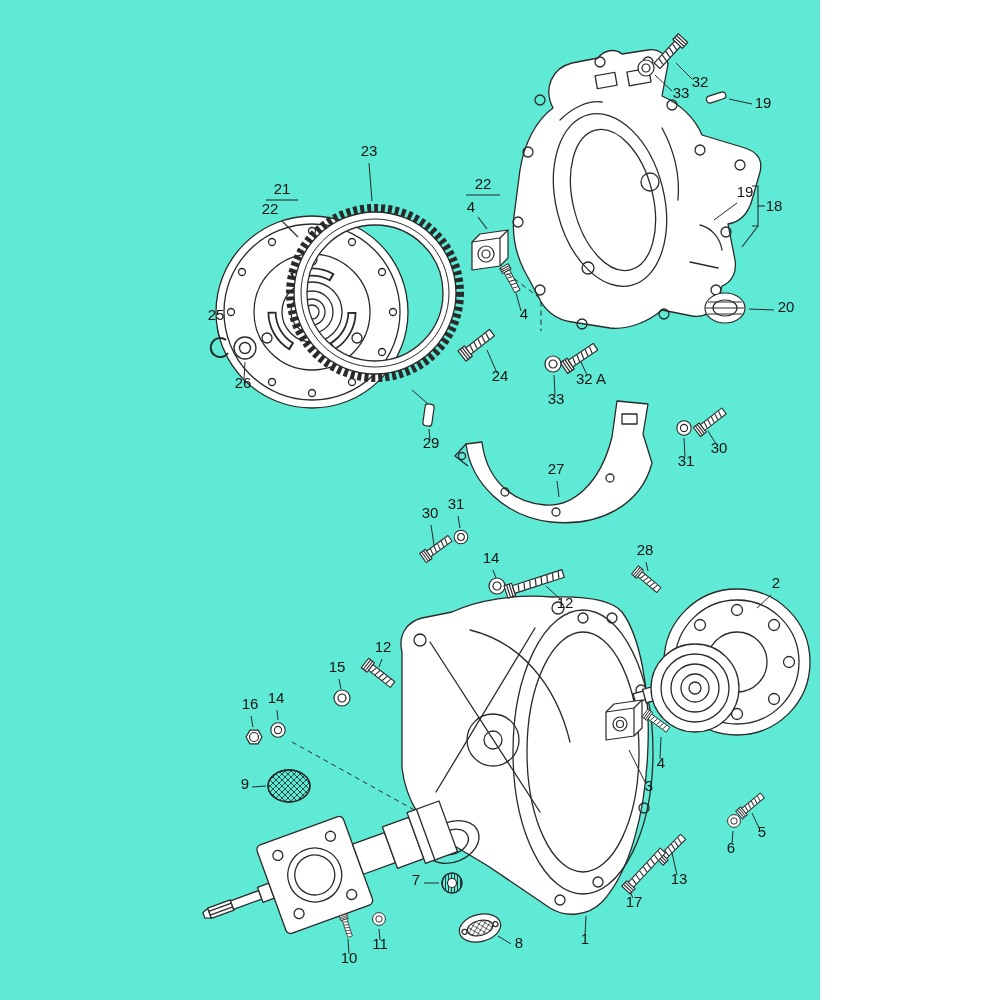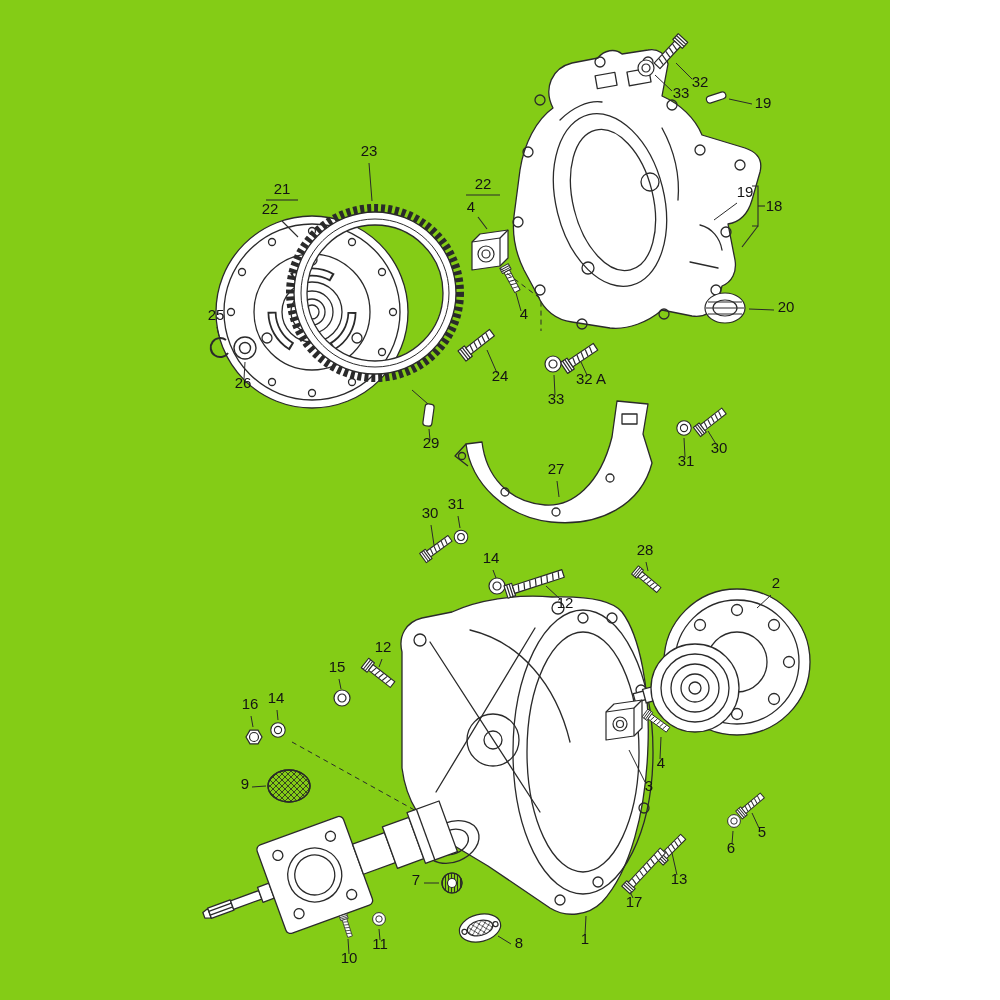--- a/index.html
+++ b/index.html
@@ -1,16 +1,16 @@
 <!DOCTYPE html>
 <html><head>
 <meta charset="utf-8">
 <style>
   html,body{margin:0;padding:0;background:#ffffff;}
-  .canvas{width:890px;height:1000px;background:#84cc16;position:relative;overflow:hidden;}
+  .canvas{width:820px;height:1000px;background:#5eead4;position:relative;overflow:hidden;}
   svg{display:block;}
   .plabel{
     font-family:"Liberation Sans", sans-serif;
     font-size:15px;
     fill:#141414;
     text-anchor:middle;
   }
   .leader{stroke:#2a2a2a;stroke-width:1;}
   .dash{stroke:#2a2a2a;stroke-width:1;fill:none;stroke-dasharray:5 4;}
   .bracket{stroke:#2a2a2a;stroke-width:1.1;fill:none;}

